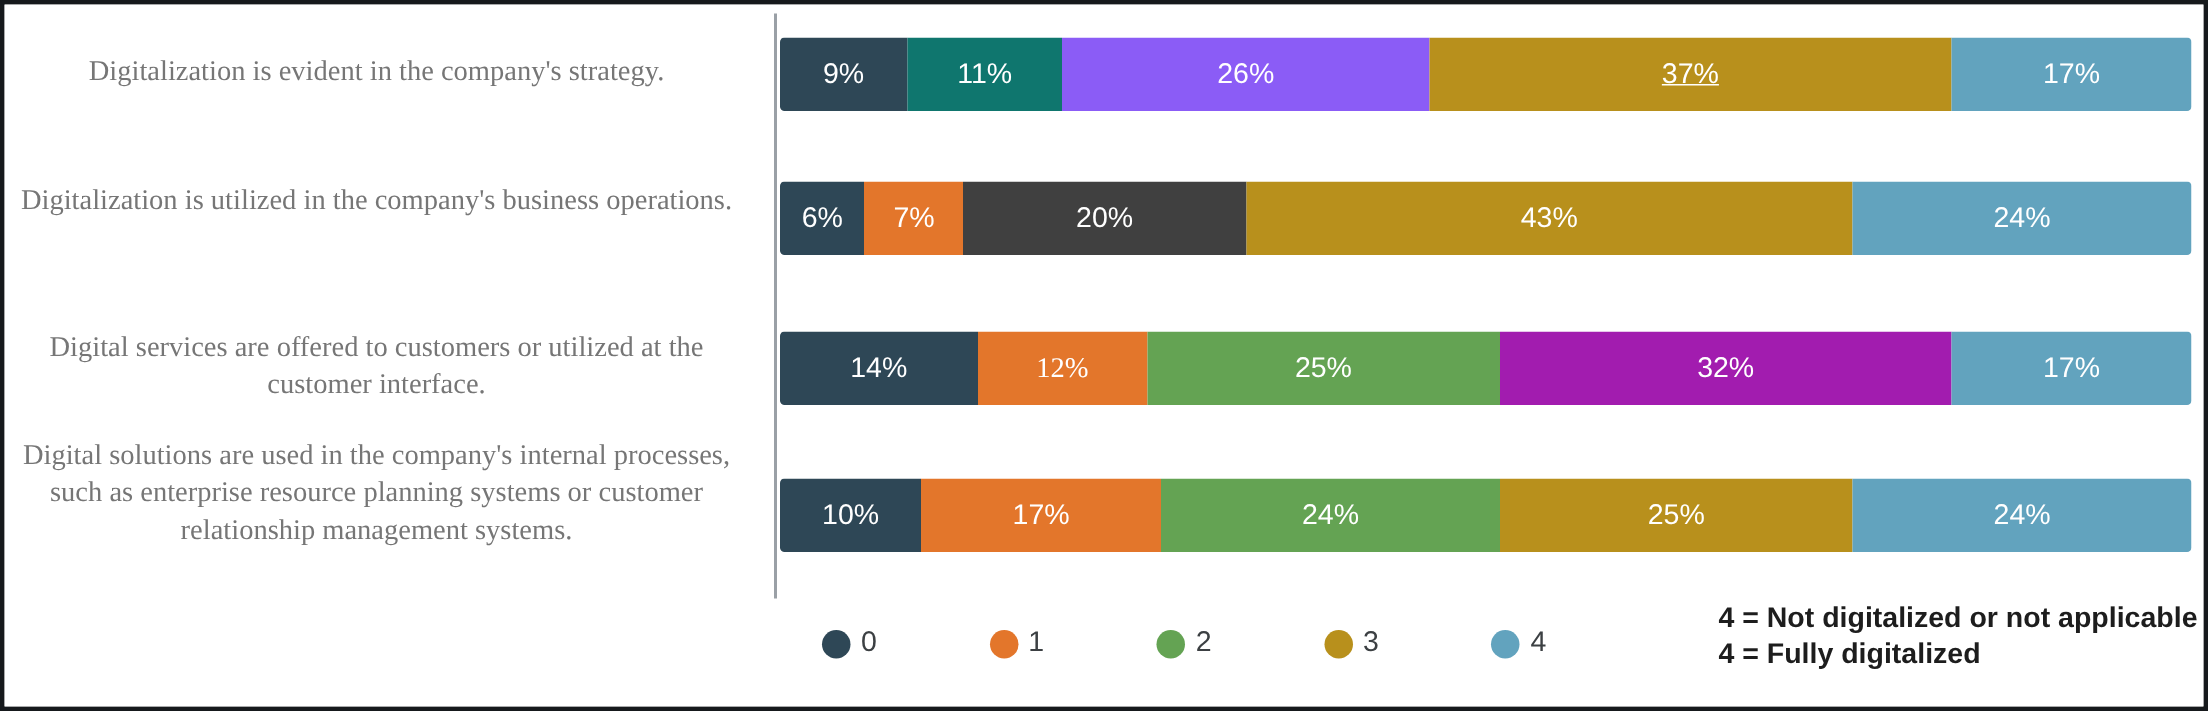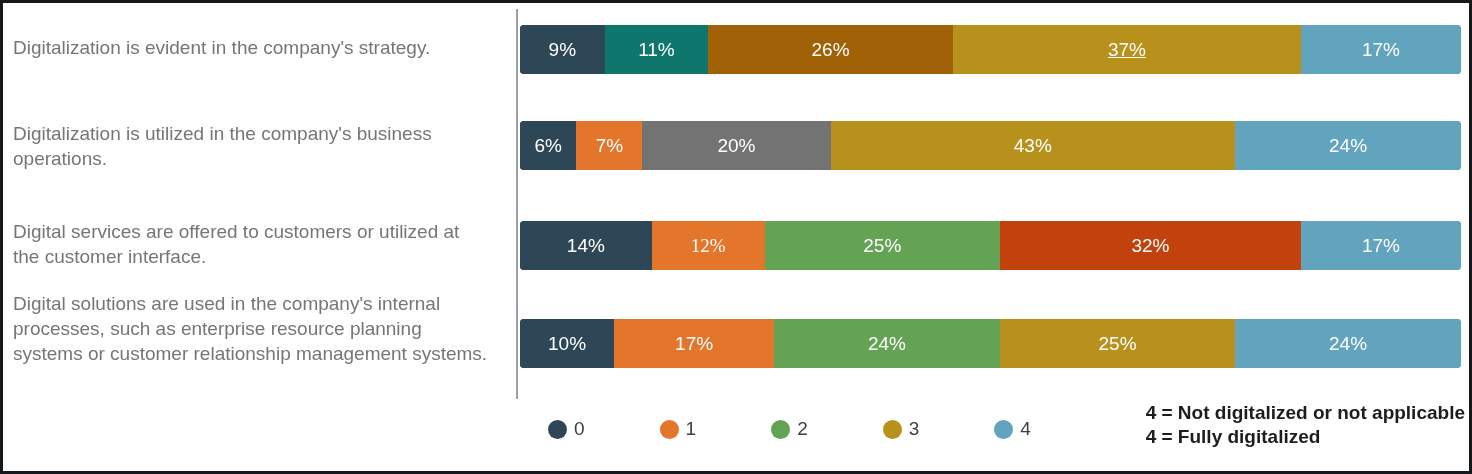--- a/index.html
+++ b/index.html
@@ -35,25 +35,25 @@
     position: absolute;
     left: 0px;
     top: 0px;
     width: 500px;
     height: 398px;
   }
   .cat-label {
     position: absolute;
     right: 14px;
     width: 476px;
-    text-align: left;
+    text-align: center;
     color: #767676;
     font-size: 19px;
     line-height: 25px;
-    font-family: Liberation Sans, sans-serif;
+    font-family: Liberation Serif, serif;
   }
   .cat-label.r0 { top: 32px; }
   .cat-label.r1 { top: 118px; }
   .cat-label.r2 { top: 216px; }
   .cat-label.r3 { top: 288px; }
 
   
   .plot {
     position: absolute;
     left: 513px;
@@ -163,58 +163,58 @@
     <div class="plot">
       <div class="axis-line"></div>
       <div class="bars">
         <div class="bar-row r0">
             <div class="seg s0" style="flex: 0 0 9%; background: rgb(46, 71, 86);">
               <span>9%</span>
             </div>
             <div class="seg s1" style="flex: 0 0 11%; background: #0f766e;">
               <span>11%</span>
             </div>
-            <div class="seg s2" style="flex: 0 0 26%; background: #a16207;">
+            <div class="seg s2" style="flex: 0 0 26%; background: #8b5cf6;">
               <span>26%</span>
             </div>
             <div class="seg s3" style="flex: 0 0 37%; background: rgb(184, 144, 28); text-decoration: underline;">
               <span>37%</span>
             </div>
             <div class="seg s4" style="flex: 0 0 17%; background: rgb(98, 163, 190);">
               <span>17%</span>
             </div>
           </div>
         <div class="bar-row r1">
             <div class="seg s0" style="flex: 0 0 6%; background: rgb(46, 71, 86);">
               <span>6%</span>
             </div>
             <div class="seg s1" style="flex: 0 0 7%; background: rgb(227, 118, 43);">
               <span>7%</span>
             </div>
-            <div class="seg s2" style="flex: 0 0 20%; background: #737373;">
+            <div class="seg s2" style="flex: 0 0 20%; background: #404040;">
               <span>20%</span>
             </div>
             <div class="seg s3" style="flex: 0 0 43%; background: rgb(184, 144, 28);">
               <span>43%</span>
             </div>
             <div class="seg s4" style="flex: 0 0 24%; background: rgb(98, 163, 190);">
               <span>24%</span>
             </div>
           </div>
         <div class="bar-row r2">
             <div class="seg s0" style="flex: 0 0 14%; background: rgb(46, 71, 86);">
               <span>14%</span>
             </div>
             <div class="seg s1" style="flex: 0 0 12%; background: rgb(227, 118, 43); font-family: Liberation Serif, serif;">
               <span>12%</span>
             </div>
             <div class="seg s2" style="flex: 0 0 25%; background: rgb(100, 163, 83);">
               <span>25%</span>
             </div>
-            <div class="seg s3" style="flex: 0 0 32%; background: #c2410c;">
+            <div class="seg s3" style="flex: 0 0 32%; background: #a21caf;">
               <span>32%</span>
             </div>
             <div class="seg s4" style="flex: 0 0 17%; background: rgb(98, 163, 190);">
               <span>17%</span>
             </div>
           </div>
         <div class="bar-row r3">
             <div class="seg s0" style="flex: 0 0 10%; background: rgb(46, 71, 86);">
               <span>10%</span>
             </div>

